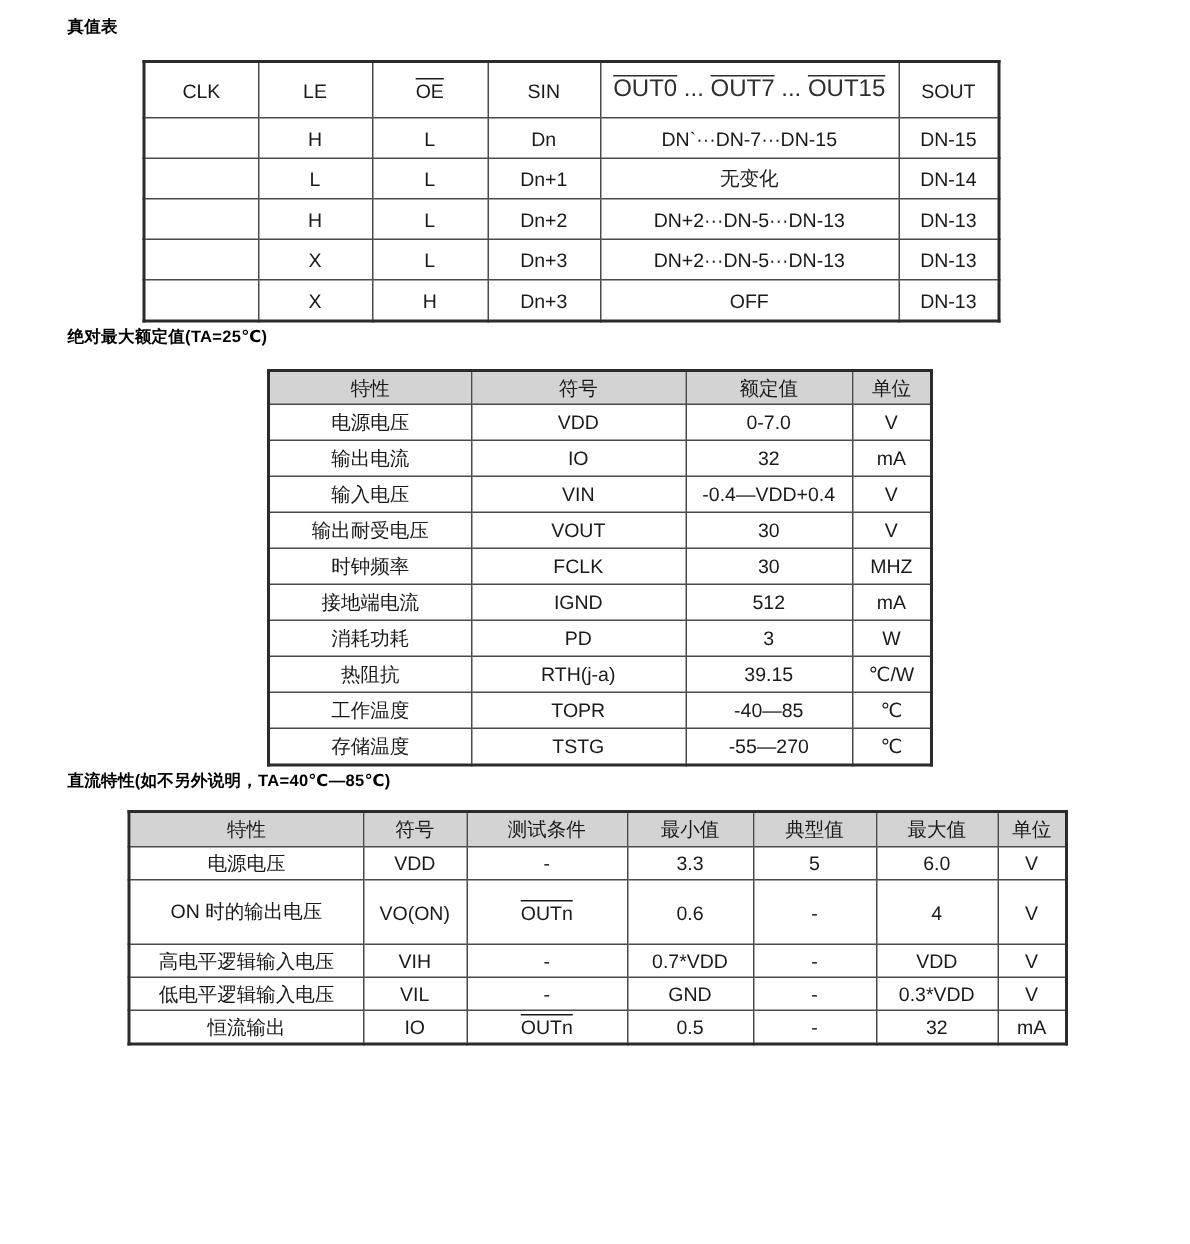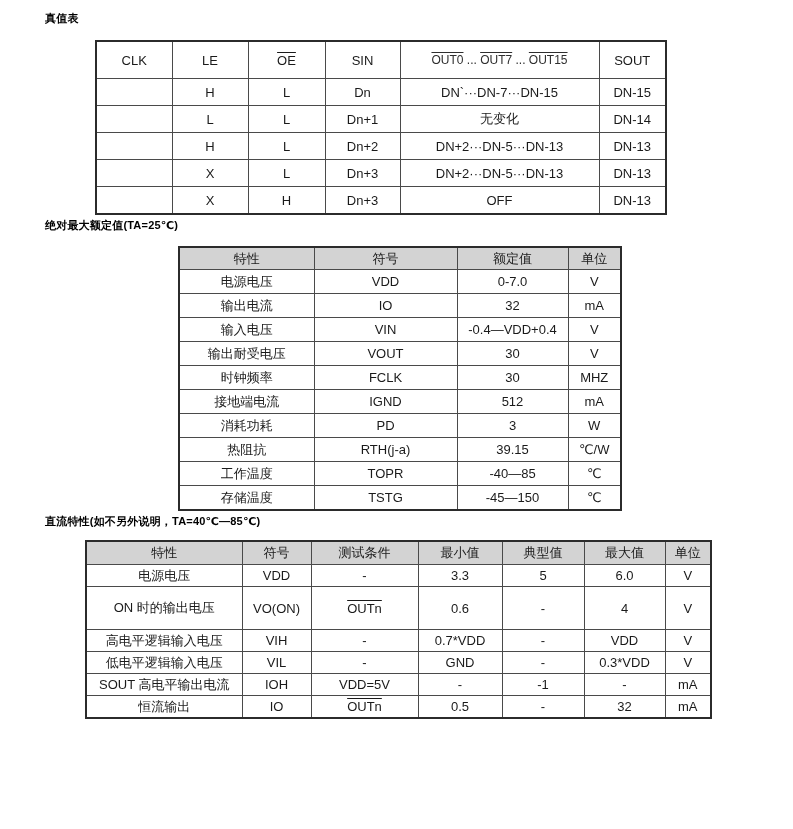--- a/index.html
+++ b/index.html
@@ -40,21 +40,21 @@
     padding: 0 2px;
     overflow: hidden;
     white-space: nowrap;
   }
   .ov { text-decoration: overline; }
 
   
   .t1 { margin: 12px 0 0 95px; width: 570px; }
   .t1 thead th { height: 36px; background: #fff; }
   .t1 tbody td { height: 26px; }
-  .t1 thead th:nth-child(5) { font-size: 12px; color: #2e2e2e; }
+  .t1 thead th:nth-child(5) { font-size: 16px; color: #2e2e2e; }
 
   
   .t2 { margin: 11px 0 0 178px; width: 442px; }
   .t2 thead th { height: 21px; background: var(--header-fill, #d3d3d3); }
   .t2 tbody td { height: 23px; }
 
   
   .t3 { margin: 9px 0 0 85px; width: 625px; }
   .t3 thead th { height: 22px; background: var(--header-fill, #d3d3d3); }
   .t3 tbody td { height: 21px; }
@@ -198,21 +198,21 @@
         </tr>
         <tr>
           <td>工作温度</td>
           <td>TOPR</td>
           <td>-40—85</td>
           <td>℃</td>
         </tr>
         <tr>
           <td>存储温度</td>
           <td>TSTG</td>
-          <td>-45—150</td>
+          <td>-55—270</td>
           <td>℃</td>
         </tr>
       </tbody>
     </table>
 </section>
 
 <section>
   <h2 id="title-3" class="sec-title">直流特性(如不另外说明，TA=40℃—85℃)</h2>
   <table class="ds t3">
     <colgroup>
@@ -266,29 +266,20 @@
         <tr>
           <td>低电平逻辑输入电压</td>
           <td>VIL</td>
           <td>-</td>
           <td>GND</td>
           <td>-</td>
           <td>0.3*VDD</td>
           <td>V</td>
         </tr>
         <tr>
-          <td>SOUT 高电平输出电流</td>
-          <td>IOH</td>
-          <td>VDD=5V</td>
-          <td>-</td>
-          <td>-1</td>
-          <td>-</td>
-          <td>mA</td>
-        </tr>
-        <tr>
           <td>恒流输出</td>
           <td>IO</td>
           <td><span class="ov">OUTn</span></td>
           <td>0.5</td>
           <td>-</td>
           <td>32</td>
           <td>mA</td>
         </tr>
       </tbody>
     </table>

